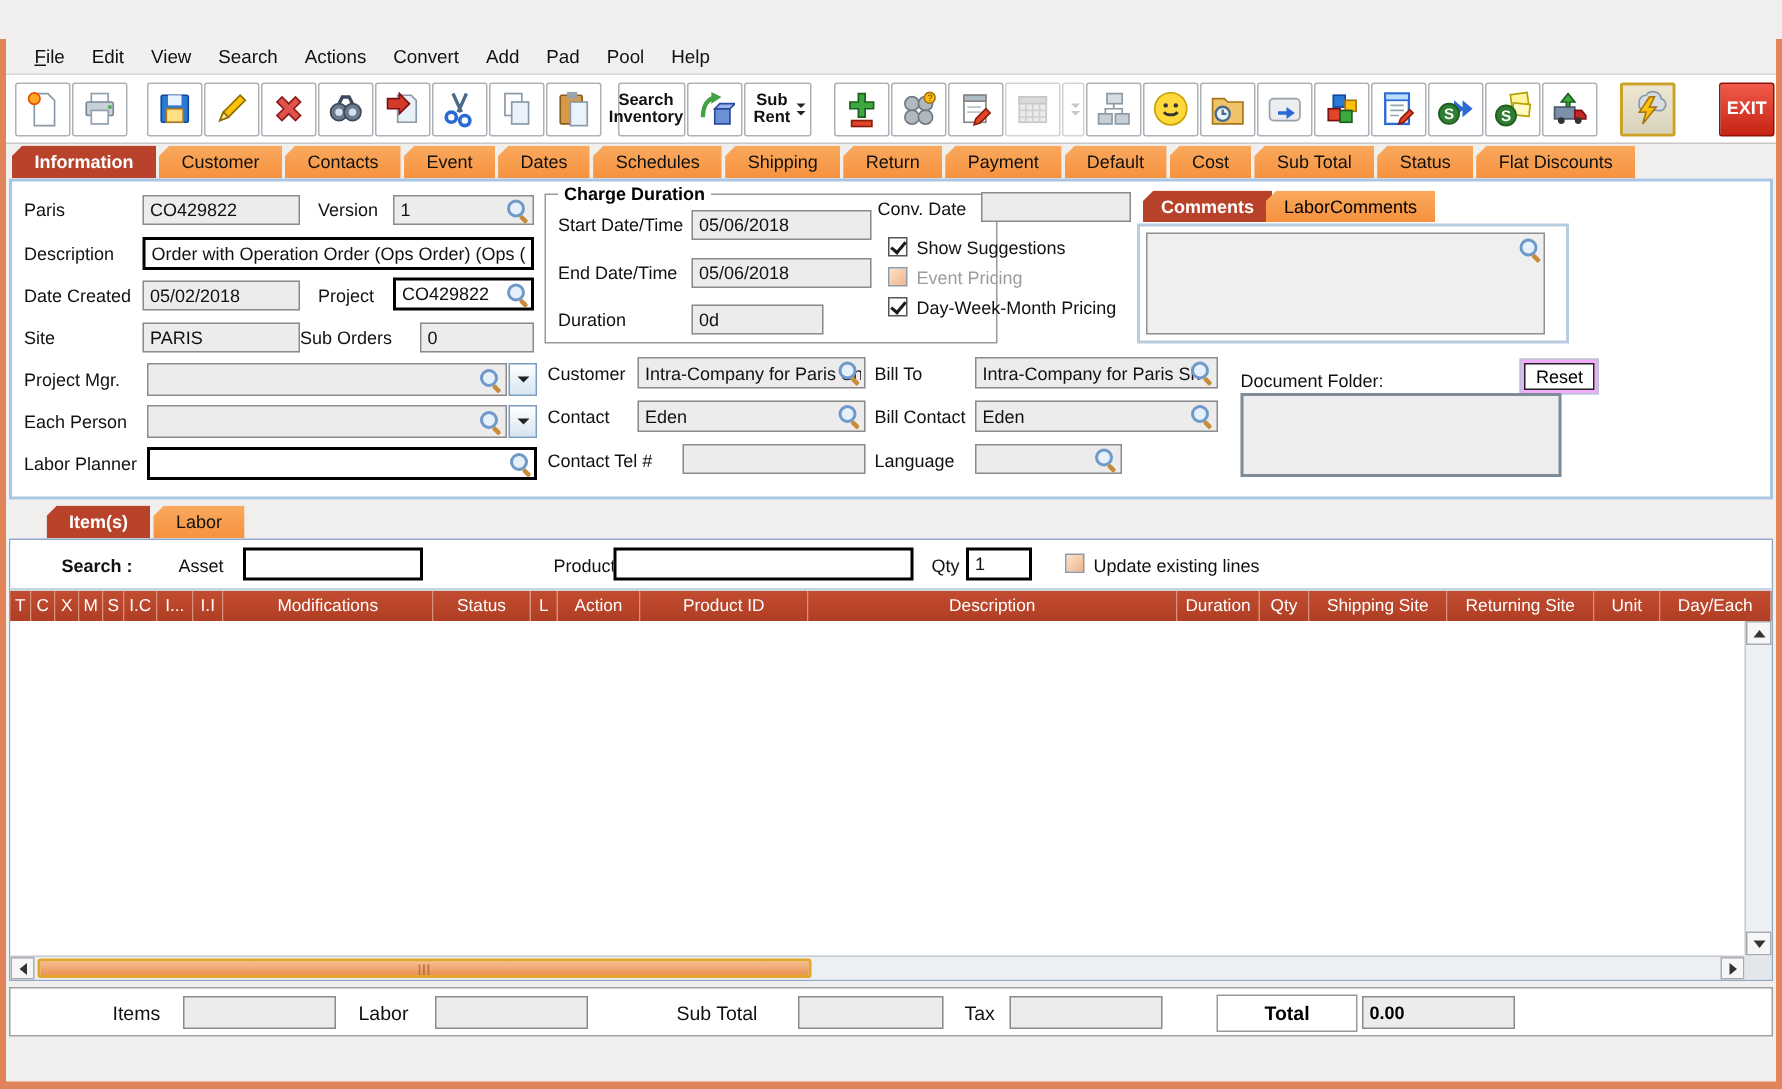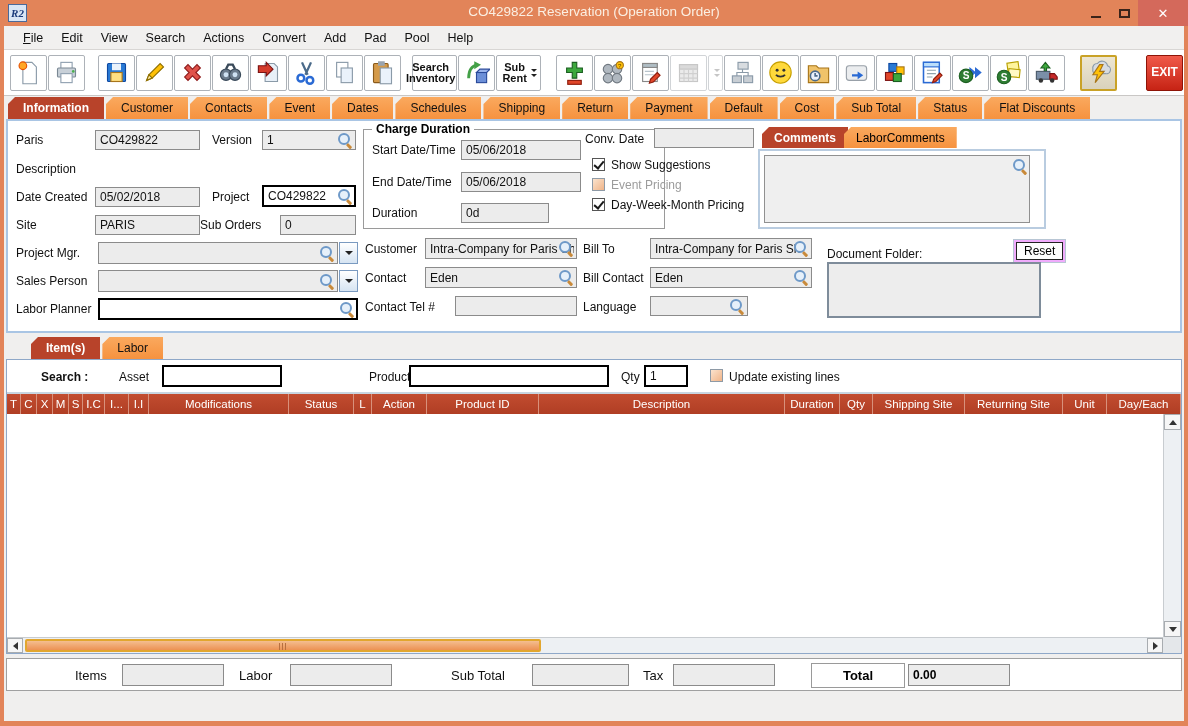--- a/index.html
+++ b/index.html
@@ -96,33 +96,20 @@
   
   .frame-l { position:absolute; left:0; top:26px; width:4px; bottom:0; background:#E28459; }
   .frame-r { position:absolute; right:0; top:26px; width:4px; bottom:0; background:#E28459; }
   .frame-b { position:absolute; left:0; bottom:0; height:5px; width:100%; background:#E28459; }
 </style>
 </head>
 <body>
 
 <div class="window">
 
-  <div class="titlebar">
-    <div class="app-badge">R2</div>
-    <div class="title-text">CO429822 Reservation (Operation Order)</div>
-    <div class="win-btn btn-min">
-        <div class="glyph-min"></div>
-      </div>
-    <div class="win-btn btn-max">
-        <div class="glyph-max"></div>
-      </div>
-    <div class="win-btn btn-close">
-        <span>✕</span>
-      </div>
-  </div>
 
   <div class="menubar">
     <span class="mi">File</span>
     <span class="mi">Edit</span>
     <span class="mi">View</span>
     <span class="mi">Search</span>
     <span class="mi">Actions</span>
     <span class="mi">Convert</span>
     <span class="mi">Add</span>
     <span class="mi">Pad</span>
@@ -370,20 +357,21 @@
 
     <span class="lbl" style="left:8px;top:12px">Paris</span>
     <input class="fld ro" style="left: 87px; top: 9px; width: 105px;" readonly="" value="CO429822">
     <span class="lbl" style="left:204px;top:12px">Version</span>
     <span class="fwrap" style="left:254px;top:9px;width:94px;height:20px">
       <input class="fld ro" readonly="" value="1" style="">
       <span class="mag"></span>
     </span>
 
     <span class="lbl" style="left:8px;top:41px">Description</span>
+    <input class="fld ed" style="left: 87px; top: 37px; width: 261px;" value="Order with Operation Order (Ops Order) (Ops (">
 
     <span class="lbl" style="left:8px;top:69px">Date Created</span>
     <input class="fld ro" style="left: 87px; top: 66px; width: 105px;" readonly="" value="05/02/2018">
     <span class="lbl" style="left:204px;top:69px">Project</span>
     <span class="fwrap" style="left:254px;top:64px;width:94px;height:22px">
       <input class="fld ed" value="CO429822" style="">
       <span class="mag" style="top:4px"></span>
     </span>
 
     <span class="lbl" style="left:8px;top:97px">Site</span>
@@ -393,21 +381,21 @@
 
     <span class="lbl" style="left:8px;top:125px">Project Mgr.</span>
     <span class="fwrap" style="left:90px;top:121px;width:240px;height:22px">
       <input class="fld ro" style="height: 22px;" readonly="" value="">
       <span class="mag" style="top:4px"></span>
     </span>
     <span class="combo" style="left:331px;top:121px">
         <span class="tri-down"></span>
       </span>
 
-    <span class="lbl" style="left:8px;top:153px">Sales Person</span>
+    <span class="lbl" style="left:8px;top:153px">Each Person</span>
     <span class="fwrap" style="left:90px;top:149px;width:240px;height:22px">
       <input class="fld ro" style="height: 22px;" readonly="" value="">
       <span class="mag" style="top:4px"></span>
     </span>
     <span class="combo" style="left:331px;top:149px">
         <span class="tri-down"></span>
       </span>
 
     <span class="lbl" style="left:8px;top:181px">Labor Planner</span>
     <span class="fwrap" style="left:90px;top:177px;width:260px;height:22px">

